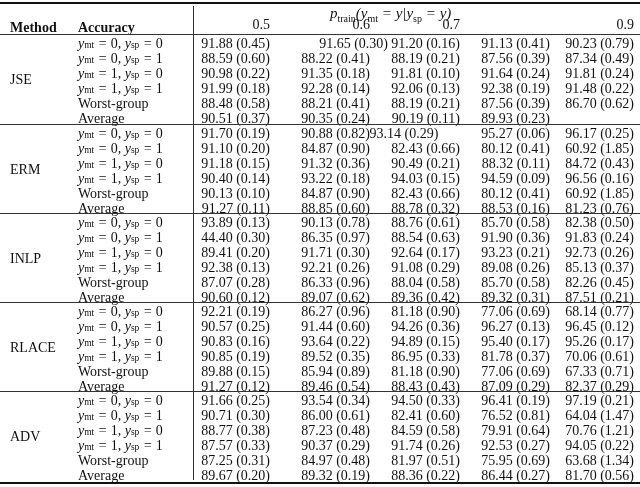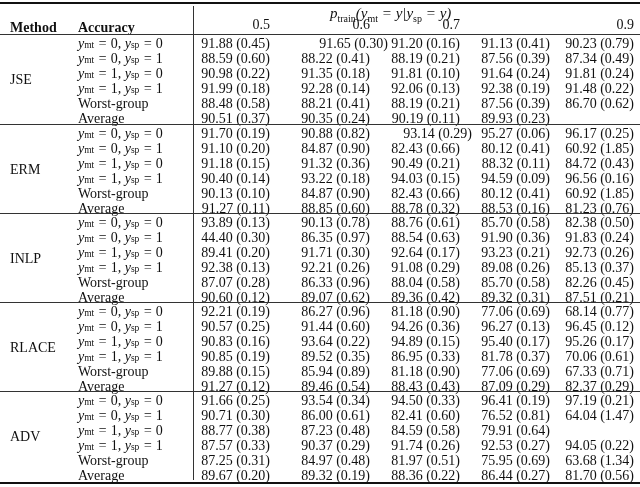--- a/index.html
+++ b/index.html
@@ -88,21 +88,21 @@
         <span class="cell" style="left: 290px; width: 80px;">90.35 (0.24)</span>
         <span class="cell" style="left: 380px; width: 80px;">90.19 (0.11)</span>
         <span class="cell" style="left: 470px; width: 80px;">89.93 (0.23)</span>
       </div>
       <div class="rule-mid" style="left: 0px; top: 124px; width: 640px;"></div>
       <div class="method" style="top: 162.25px;">ERM</div>
       <div class="row" style="top: 126px;">
         <span class="acc math" style="left: 78px;">y<span class="sub">mt</span> = <span style="font-style:normal">0</span>, y<span class="sub">sp</span> = <span style="font-style:normal">0</span></span>
         <span class="cell" style="left: 188px; width: 82px;">91.70 (0.19)</span>
         <span class="cell" style="left: 290px; width: 80px;">90.88 (0.82)</span>
-        <span class="cell" style="left: 392px; width: 80px;">93.14 (0.29)</span>
+        <span class="cell" style="left: 364px; width: 80px; text-align: center;">93.14 (0.29)</span>
         <span class="cell" style="left: 470px; width: 80px;">95.27 (0.06)</span>
         <span class="cell" style="left: 550px; width: 84px;">96.17 (0.25)</span>
       </div>
       <div class="row" style="top: 140.9px;">
         <span class="acc math" style="left: 78px;">y<span class="sub">mt</span> = <span style="font-style:normal">0</span>, y<span class="sub">sp</span> = <span style="font-style:normal">1</span></span>
         <span class="cell" style="left: 188px; width: 82px;">91.10 (0.20)</span>
         <span class="cell" style="left: 290px; width: 80px;">84.87 (0.90)</span>
         <span class="cell" style="left: 380px; width: 80px;">82.43 (0.66)</span>
         <span class="cell" style="left: 470px; width: 80px;">80.12 (0.41)</span>
         <span class="cell" style="left: 550px; width: 84px;">60.92 (1.85)</span>
@@ -256,20 +256,21 @@
         <span class="cell" style="left: 380px; width: 80px;">82.41 (0.60)</span>
         <span class="cell" style="left: 470px; width: 80px;">76.52 (0.81)</span>
         <span class="cell" style="left: 550px; width: 84px;">64.04 (1.47)</span>
       </div>
       <div class="row" style="top: 422.8px;">
         <span class="acc math" style="left: 78px;">y<span class="sub">mt</span> = <span style="font-style:normal">1</span>, y<span class="sub">sp</span> = <span style="font-style:normal">0</span></span>
         <span class="cell" style="left: 188px; width: 82px;">88.77 (0.38)</span>
         <span class="cell" style="left: 290px; width: 80px;">87.23 (0.48)</span>
         <span class="cell" style="left: 380px; width: 80px;">84.59 (0.58)</span>
         <span class="cell" style="left: 470px; width: 80px;">79.91 (0.64)</span>
+        <span class="cell" style="left: 550px; width: 84px;">70.76 (1.21)</span>
       </div>
       <div class="row" style="top: 437.7px;">
         <span class="acc math" style="left: 78px;">y<span class="sub">mt</span> = <span style="font-style:normal">1</span>, y<span class="sub">sp</span> = <span style="font-style:normal">1</span></span>
         <span class="cell" style="left: 188px; width: 82px;">87.57 (0.33)</span>
         <span class="cell" style="left: 290px; width: 80px;">90.37 (0.29)</span>
         <span class="cell" style="left: 380px; width: 80px;">91.74 (0.26)</span>
         <span class="cell" style="left: 470px; width: 80px;">92.53 (0.27)</span>
         <span class="cell" style="left: 550px; width: 84px;">94.05 (0.22)</span>
       </div>
       <div class="row" style="top: 452.6px;">

